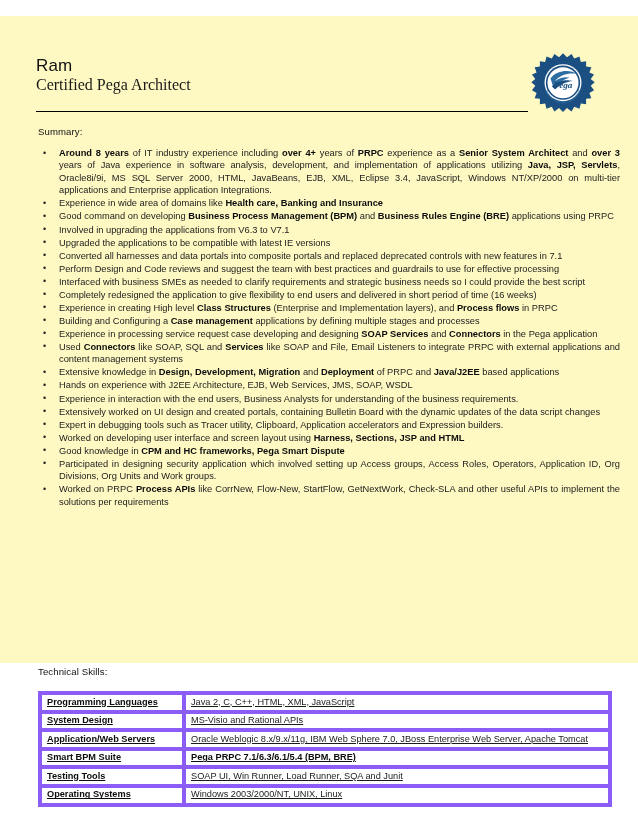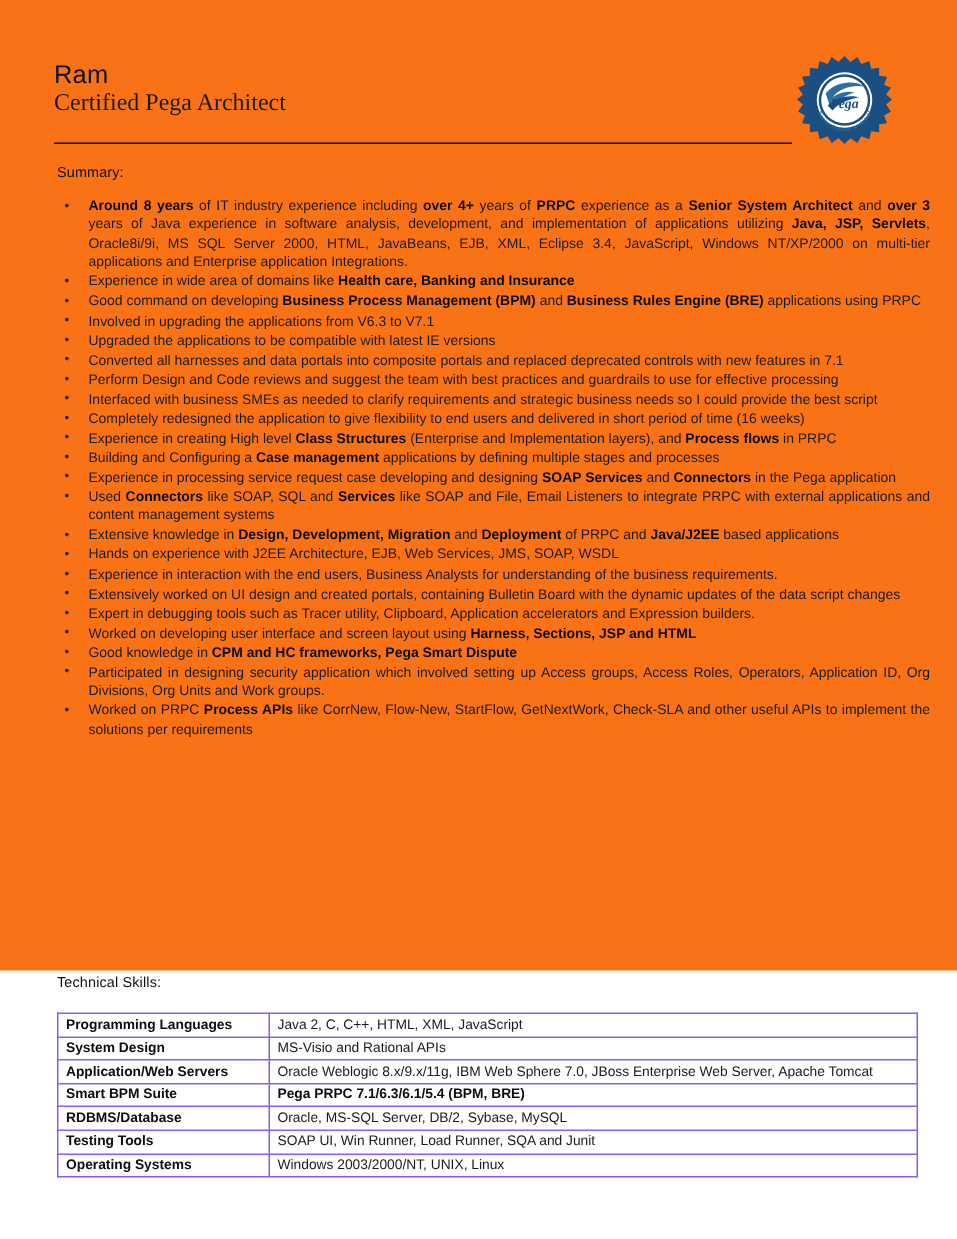--- a/index.html
+++ b/index.html
@@ -10,24 +10,24 @@
   body {
     width: 638px;
     height: 826px;
     position: relative;
     font-family: "Liberation Sans", sans-serif;
     color: #1a1a1a;
     overflow: hidden;
   }
   .page {
     position: absolute;
-    left: 0; top: 0;
+    left: 0; top: 16px;
     width: 638px;
     height: 647px;
-    background: #f97316;
+    background: #fef9c3;
   }
   
   .header {
     position: absolute;
     left: 36px;
     top: 40px;
     width: 500px;
   }
   .name {
     font-family: "Liberation Sans", sans-serif;
@@ -104,24 +104,25 @@
   .skills-table {
     position: absolute;
     left: 38px;
     top: 675px;
     width: 574px;
     border-collapse: collapse;
     font-size: 9.2px;
     color: #1b1b1b;
   }
   .skills-table td {
-    border: 1px solid #8b5cf6;
+    border: 4px solid #8b5cf6;
     padding: 1.5px 4px 1.5px 5px;
     vertical-align: top;
     line-height: 11.6px;
+    text-decoration: underline;
   }
   .skills-table td.k {
     width: 131px;
     font-weight: bold;
     color: #0d0d0d;
     white-space: nowrap;
   }
   .skills-table td.v.strong { font-weight: bold; color: #0d0d0d; }
 </style>
 </head>
@@ -210,24 +211,20 @@
         </tr>
         <tr>
           <td class="k">Application/Web Servers</td>
           <td class="v">Oracle Weblogic 8.x/9.x/11g, IBM Web Sphere 7.0, JBoss Enterprise Web Server, Apache Tomcat</td>
         </tr>
         <tr>
           <td class="k">Smart BPM Suite</td>
           <td class="v strong">Pega PRPC  7.1/6.3/6.1/5.4 (BPM, BRE)</td>
         </tr>
         <tr>
-          <td class="k">RDBMS/Database</td>
-          <td class="v">Oracle, MS-SQL Server, DB/2, Sybase, MySQL</td>
-        </tr>
-        <tr>
           <td class="k">Testing Tools</td>
           <td class="v">SOAP UI, Win Runner, Load Runner, SQA and Junit</td>
         </tr>
         <tr>
           <td class="k">Operating Systems</td>
           <td class="v">Windows 2003/2000/NT, UNIX, Linux</td>
         </tr>
       </tbody>
   </table>
 

